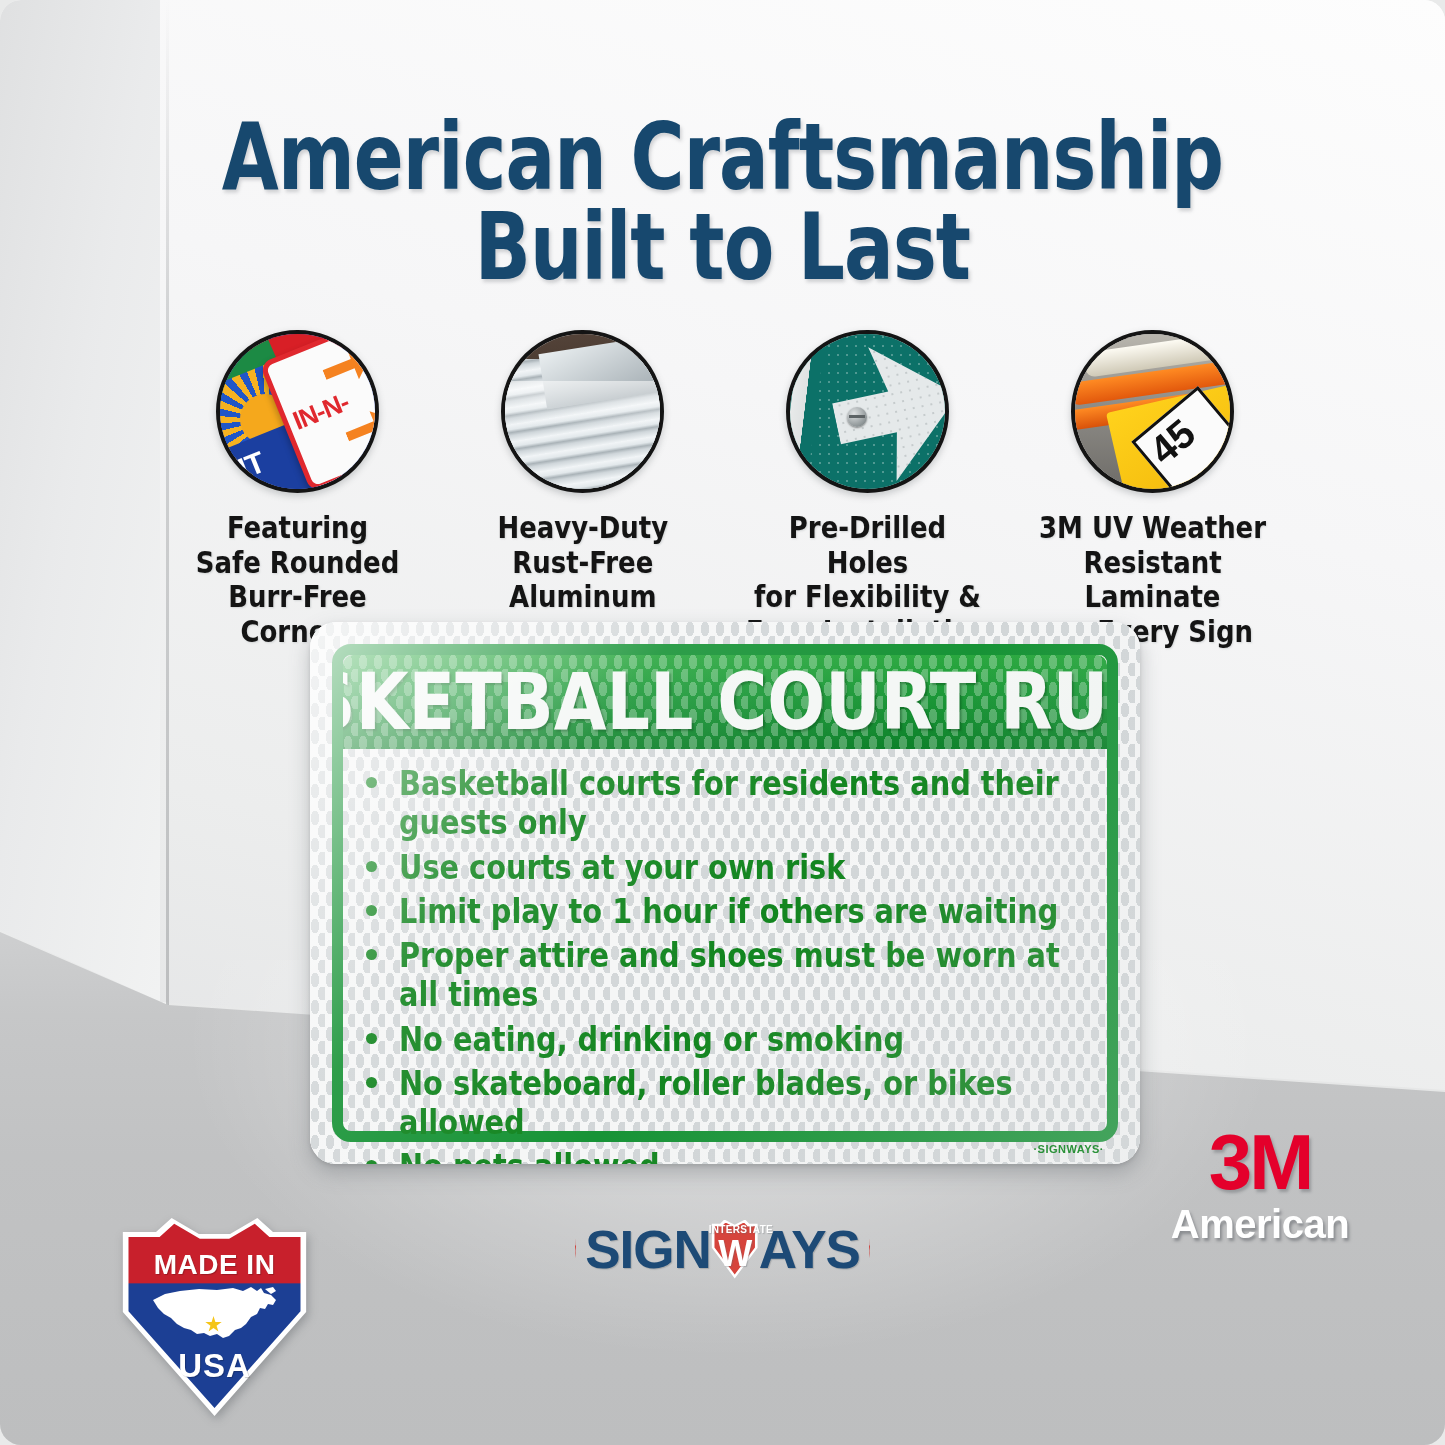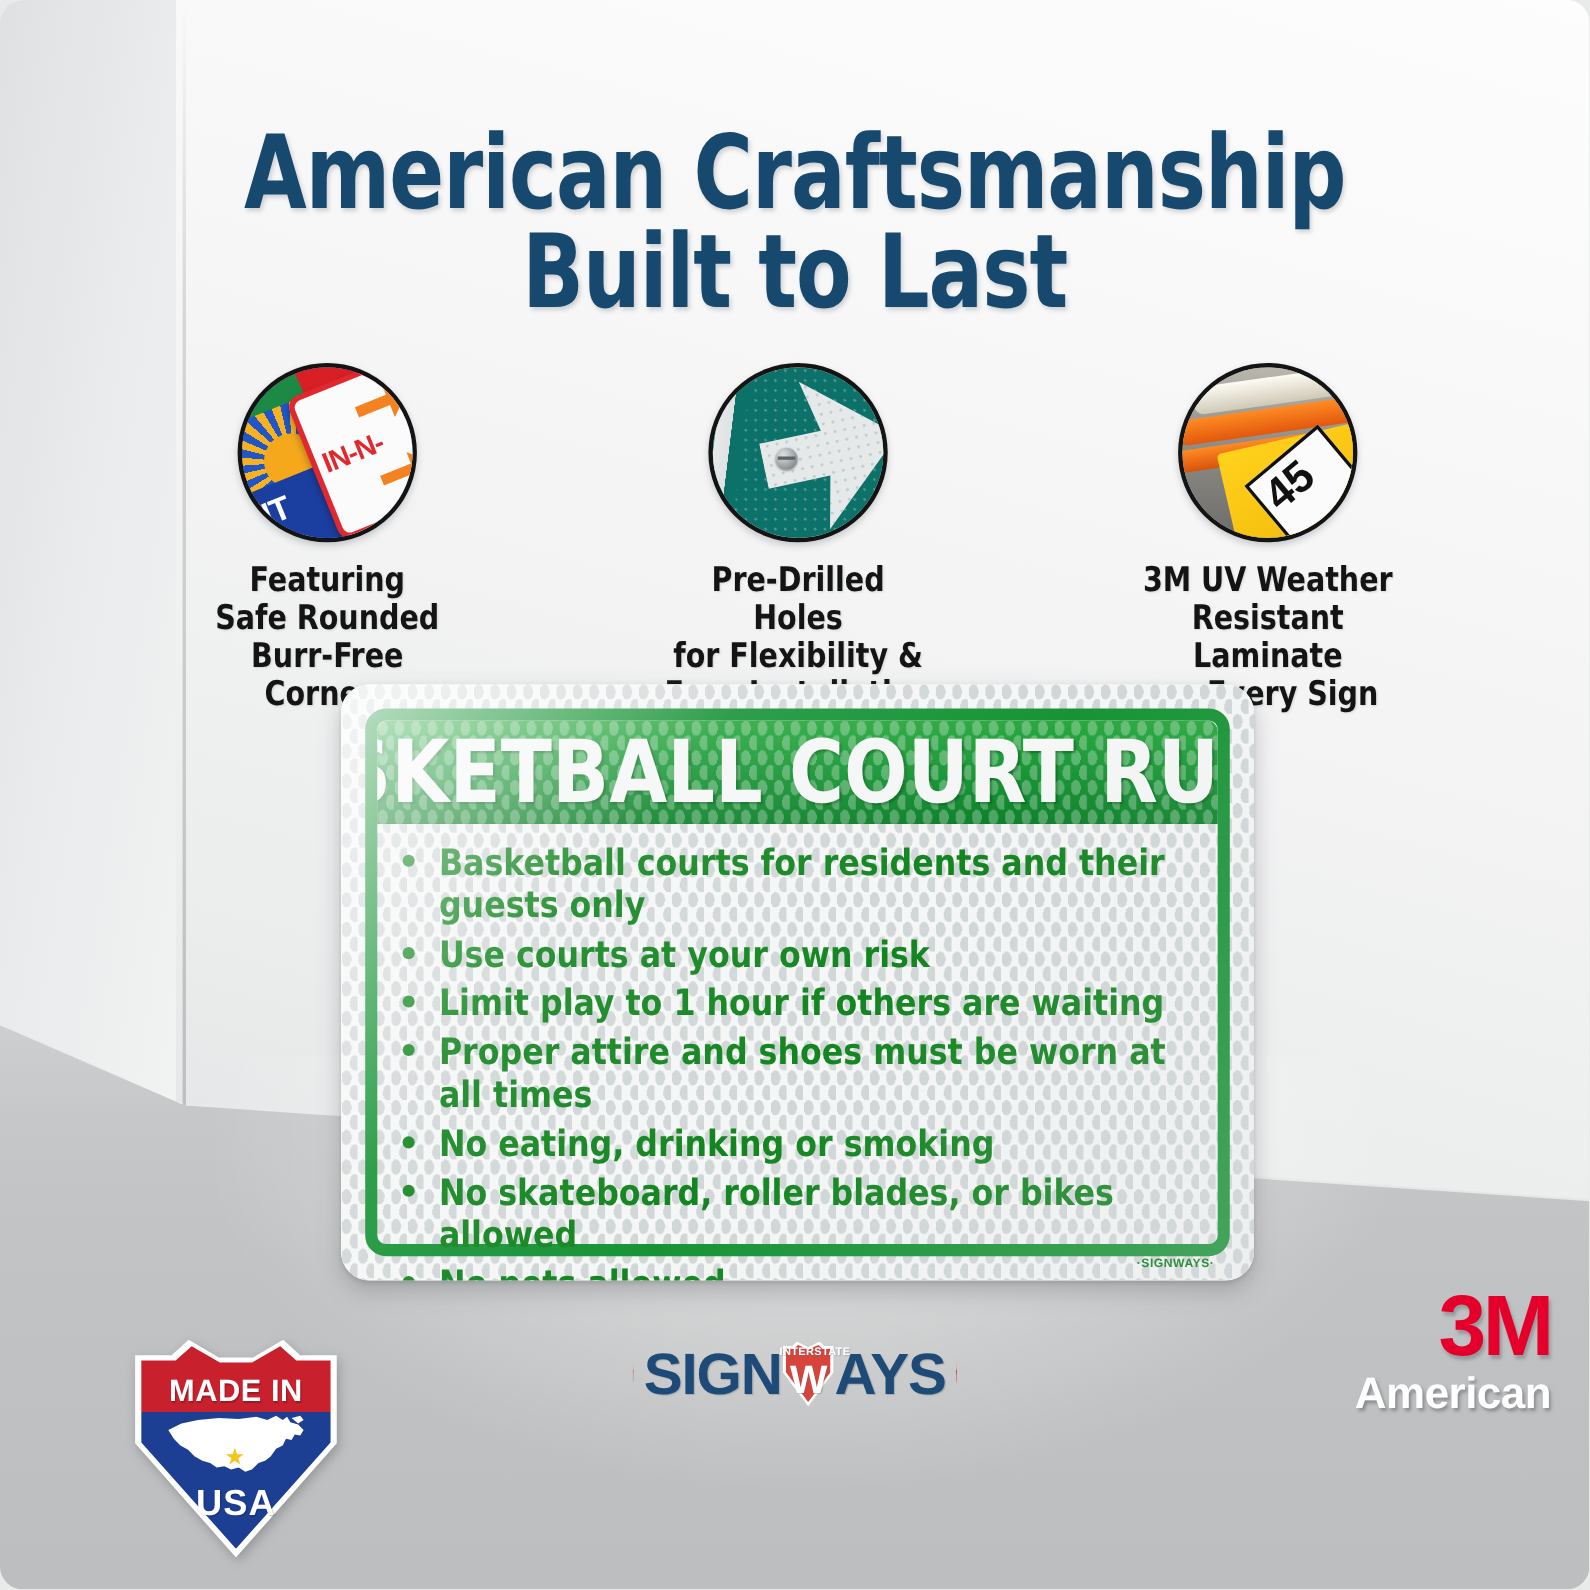--- a/index.html
+++ b/index.html
@@ -241,21 +241,21 @@
       background:#fff;}
   .sw-shield .shin{position:absolute;left:3px;top:3px;right:3px;bottom:4px;
       clip-path:polygon(6% 22%,6% 7%,22% 7%,30% 0%,50% 9%,70% 0%,78% 7%,94% 7%,94% 22%,94% 48%,50% 100%,6% 48%);
       background:#d6443c;}
   .sw-shield .ist{position:absolute;left:0;top:5px;width:100%;text-align:center;color:#fff;
       font-family:"Liberation Sans Narrow","Liberation Sans",sans-serif;font-weight:bold;font-size:10px;letter-spacing:.3px;}
   .sw-shield .w{position:absolute;left:0;top:16px;width:100%;text-align:center;color:#fff;
       font-family:"Liberation Sans Narrow","Liberation Sans",sans-serif;font-weight:bold;font-size:36px;line-height:1;}
 
   
-  #threem{position:absolute;left:1110px;top:1168px;width:300px;height:170px;text-align:right;}
+  #threem{position:absolute;left:1110px;top:1125px;width:300px;height:170px;text-align:center;}
   #threem .tm{color:#e4002b;
       font-family:"Liberation Sans Narrow","Liberation Sans",sans-serif;
       font-weight:bold;font-size:78px;line-height:.95;letter-spacing:-3px;
       text-shadow:2px 3px 3px rgba(90,95,100,.40);}
   #threem .cert, #threem .fab{color:#ffffff;
       font-family:"Liberation Sans","DejaVu Sans",sans-serif;
       font-weight:bold;font-size:40px;line-height:1.08;letter-spacing:-.5px;
       text-shadow:2px 3px 3px rgba(85,90,95,.50);}
   #threem .cert{margin-top:4px;}
 </style>
@@ -291,20 +291,32 @@
               <div class="arrow2"></div>
             <div class="nm">IN-N-</div>
           </div>
         </div>
       </div>
       <div class="feat-label">Featuring
 Safe Rounded
 Burr-Free Corners</div>
     </div>
 
+    <div class="feat">
+      <div class="feat-circle">
+        <div class="ic2">
+            <div class="sheets"></div>
+            <div class="edge"></div>
+            <div class="shine"></div>
+          </div>
+      </div>
+      <div class="feat-label">Heavy-Duty
+Rust-Free
+Aluminum</div>
+    </div>
 
     <div class="feat">
       <div class="feat-circle">
         <div class="ic3">
           <div class="tex"></div>
             <div class="lstrip"></div>
           <div class="arr"></div>
             <div class="arrtex"></div>
             <div class="screw"></div>
         </div>

